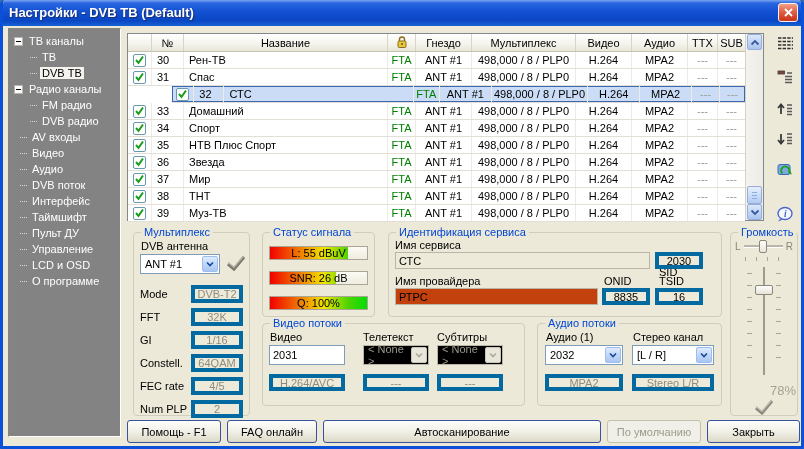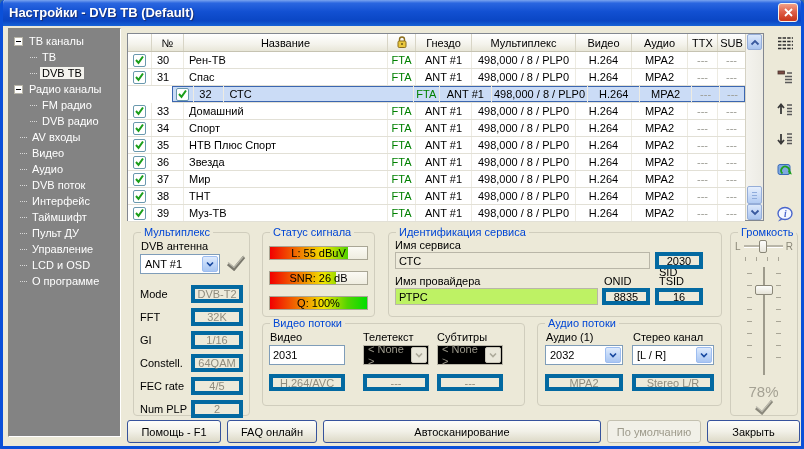--- a/index.html
+++ b/index.html
@@ -90,21 +90,21 @@
 
   
   #grp-service { left:385px; top:206px; width:334px; height:85px; }
   #svc-name-lbl { position:absolute; left:6px; top:6px; }
   #sid-lbl { position:absolute; left:270px; top:6px;margin-top:27px; }
   #svc-name { position:absolute; left:6px; top:19px; width:255px; height:17px; display:flex; align-items:center; background:#EDEADA; border:1px solid #B9B6A8; color:#000; padding:0 3px; font-size:11px; }
   #sid-val { position:absolute; left:266px; top:19px; width:48px; height:17px; color:#000; }
   #prov-lbl { position:absolute; left:6px; top:42px; }
   #onid-lbl { position:absolute; left:215px; top:42px; }
   #tsid-lbl { position:absolute; left:270px; top:42px; }
-  #prov-val { position:absolute; left:6px; top:55px; width:203px; height:17px; display:flex; align-items:center; background:#bef264; border:1px solid #B9B6A8; color:#000; padding:0 3px; font-size:11px; }
+  #prov-val { position:absolute; left:6px; top:55px; width:203px; height:17px; display:flex; align-items:center; background:#c2410c; border:1px solid #B9B6A8; color:#000; padding:0 3px; font-size:11px; }
   #onid-val { position:absolute; left:213px; top:55px; width:48px; height:17px; color:#000; }
   #tsid-val { position:absolute; left:266px; top:55px; width:48px; height:17px; color:#000; }
 
   
   #grp-video { left:259px; top:297px; width:263px; height:83px; }
   #grp-audio { left:534px; top:297px; width:185px; height:83px; }
   .col-lbl { position:absolute; top:7px; }
   .col-ctl { position:absolute; top:21px; height:20px; }
   .col-inf { position:absolute; top:50px; height:17px; }
 
@@ -114,21 +114,21 @@
   #bal-track { flex:1; height:3px; margin:0 3px; background:#B9B6A8; border-bottom:1px solid #fff; position:relative; }
   #bal-thumb { position:absolute; left:50%; top:-5px; width:8px; height:13px; margin-left:-4px; background:linear-gradient(180deg,#FDFDFB,#E8E6DB); border:1px solid #8A8778; border-radius:2px; }
   #bal-ticks { position:absolute; left:14px; top:24px; width:38px; height:4px;
     background:repeating-linear-gradient(90deg,#A8A596 0 1px,transparent 1px 11px); }
   #vslider { position:absolute; left:50%; top:34px; width:2px; height:108px; margin-left:-1px; background:#fff; border:1px solid #9E9B8C; }
   .vticks { position:absolute; top:40px; width:5px; height:96px;
     background:repeating-linear-gradient(180deg,#A8A596 0 1px,transparent 1px 12px); }
   #vticks-l { left:16px; } #vticks-r { right:16px; }
   #vol-thumb { position:absolute; left:50%; top:52px; width:18px; height:10px; margin-left:-9px;
     background:linear-gradient(180deg,#FDFDFB,#E6E4D8); border:1px solid #8A8778; border-radius:2px; cursor:pointer; }
-  #vol-pct { position:absolute; left:0; right:1px; top:150px; text-align:center; font-size:15px; color:#A5A294; }
+  #vol-pct { position:absolute; left:0; right:1px; top:150px; text-align:right; font-size:13px; color:#A5A294; }
   #vol-apply { position:absolute; left:50%; top:166px; margin-left:-10px; }
 
   
   .btn { position:absolute; top:394px; height:23px; border:1px solid #36539C; border-radius:3px; font-size:11px; color:#000;
     background:linear-gradient(180deg,#FEFEFA 0%,#F1F0E7 50%,#E0DDCC 92%,#D6D3C0 100%); display:flex; align-items:center; justify-content:center; cursor:pointer; font-family:"Liberation Sans",sans-serif; }
   .btn.disabled { border-color:#C3C0B0; color:#9D9A8B; background:#F1F0E8; cursor:default; }
   #btn-help { left:124px; width:94px; }
   #btn-faq { left:224px; width:90px; }
   #btn-scan { left:320px; width:278px; }
   #btn-default { left:604px; width:94px; }

